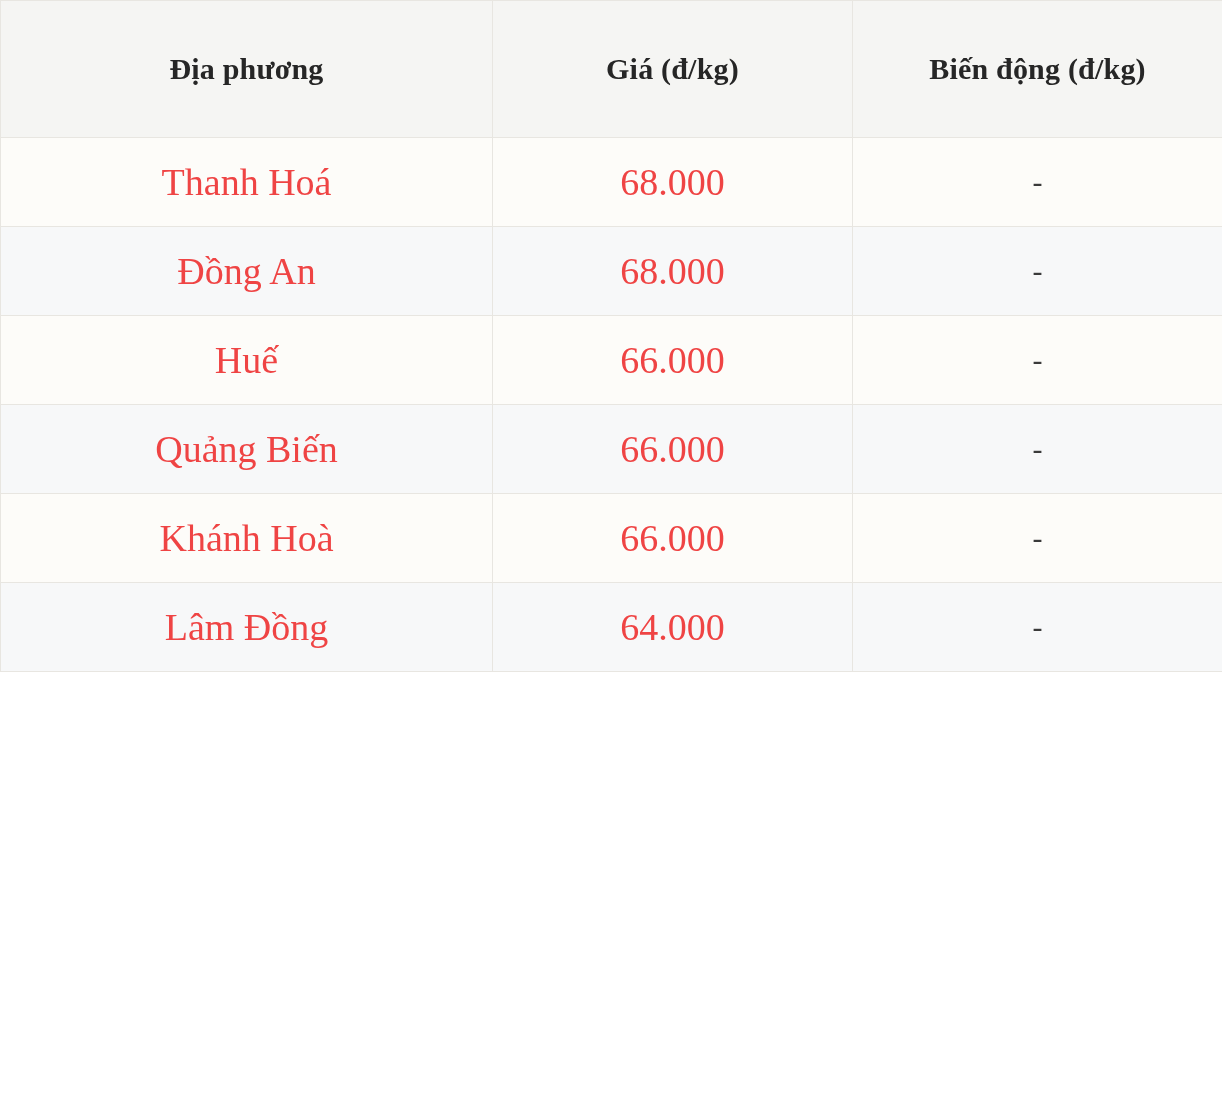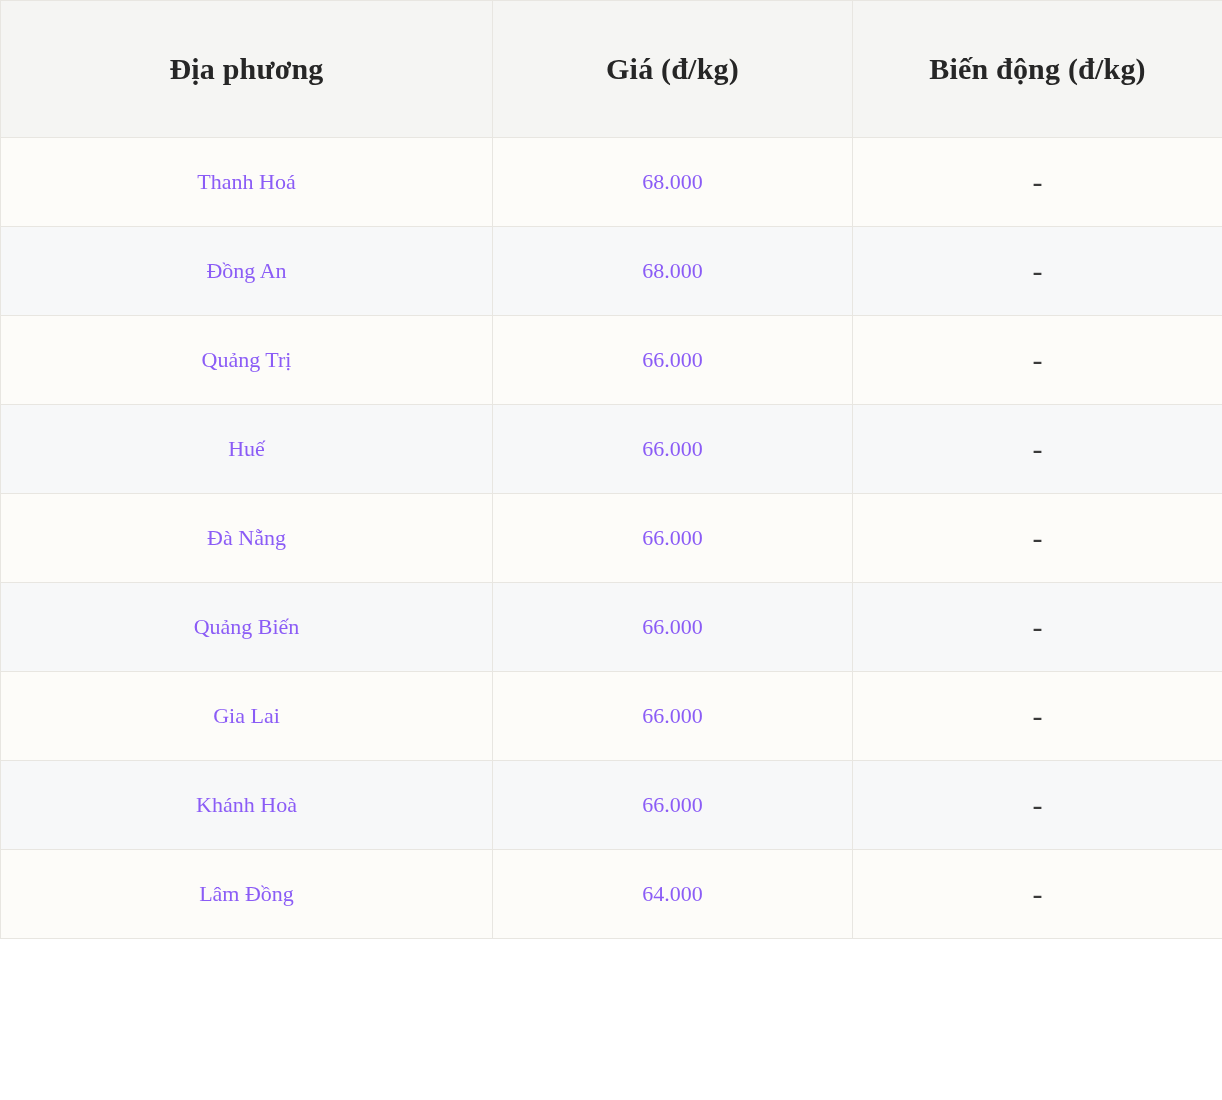--- a/index.html
+++ b/index.html
@@ -34,22 +34,22 @@
   .price-table thead th {
     height: 136px;
     background: #f5f5f3;
     font-weight: bold;
     font-size: 30px;
     color: #262626;
     letter-spacing: 0.2px;
   }
   .price-table tbody td {
     height: 88px;
-    font-size: 22px;
-    color: #8b5cf6;
+    font-size: 38px;
+    color: #ef4444;
     font-weight: normal;
   }
   .price-table tbody tr:nth-child(odd) td  { background: #fdfcf9; }
   .price-table tbody tr:nth-child(even) td { background: #f7f8f9; }
 
   .price-table tbody td.cell-change {
     font-size: 30px;
     color: #3a3a3a;
   }
 </style>
@@ -74,41 +74,26 @@
         <td class="cell-locality">Thanh Hoá</td>
         <td class="cell-price">68.000</td>
         <td class="cell-change">-</td>
       </tr>
       <tr>
         <td class="cell-locality">Đồng An</td>
         <td class="cell-price">68.000</td>
         <td class="cell-change">-</td>
       </tr>
       <tr>
-        <td class="cell-locality">Quảng Trị</td>
-        <td class="cell-price">66.000</td>
-        <td class="cell-change">-</td>
-      </tr>
-      <tr>
         <td class="cell-locality">Huế</td>
         <td class="cell-price">66.000</td>
         <td class="cell-change">-</td>
       </tr>
       <tr>
-        <td class="cell-locality">Đà Nẵng</td>
-        <td class="cell-price">66.000</td>
-        <td class="cell-change">-</td>
-      </tr>
-      <tr>
         <td class="cell-locality">Quảng Biến</td>
-        <td class="cell-price">66.000</td>
-        <td class="cell-change">-</td>
-      </tr>
-      <tr>
-        <td class="cell-locality">Gia Lai</td>
         <td class="cell-price">66.000</td>
         <td class="cell-change">-</td>
       </tr>
       <tr>
         <td class="cell-locality">Khánh Hoà</td>
         <td class="cell-price">66.000</td>
         <td class="cell-change">-</td>
       </tr>
       <tr>
         <td class="cell-locality">Lâm Đồng</td>

